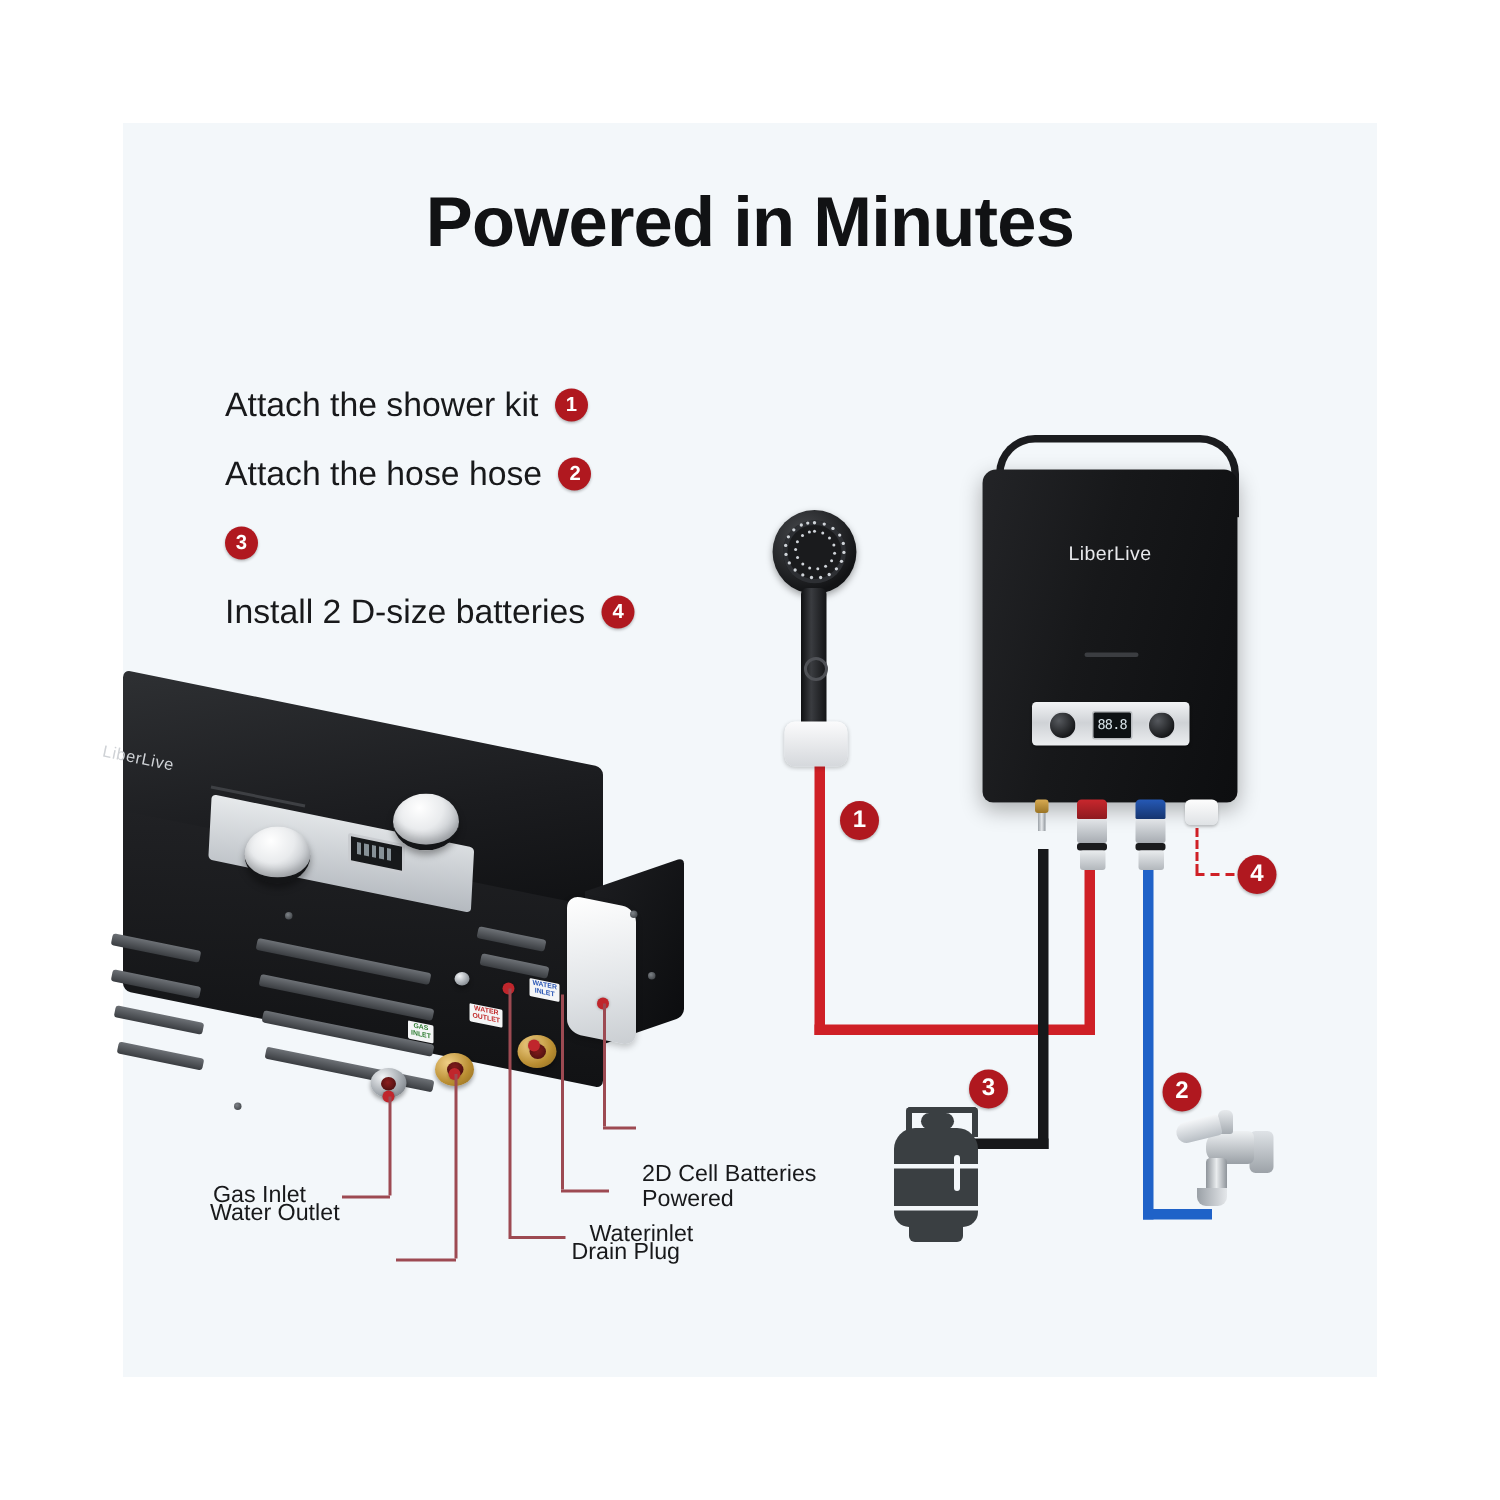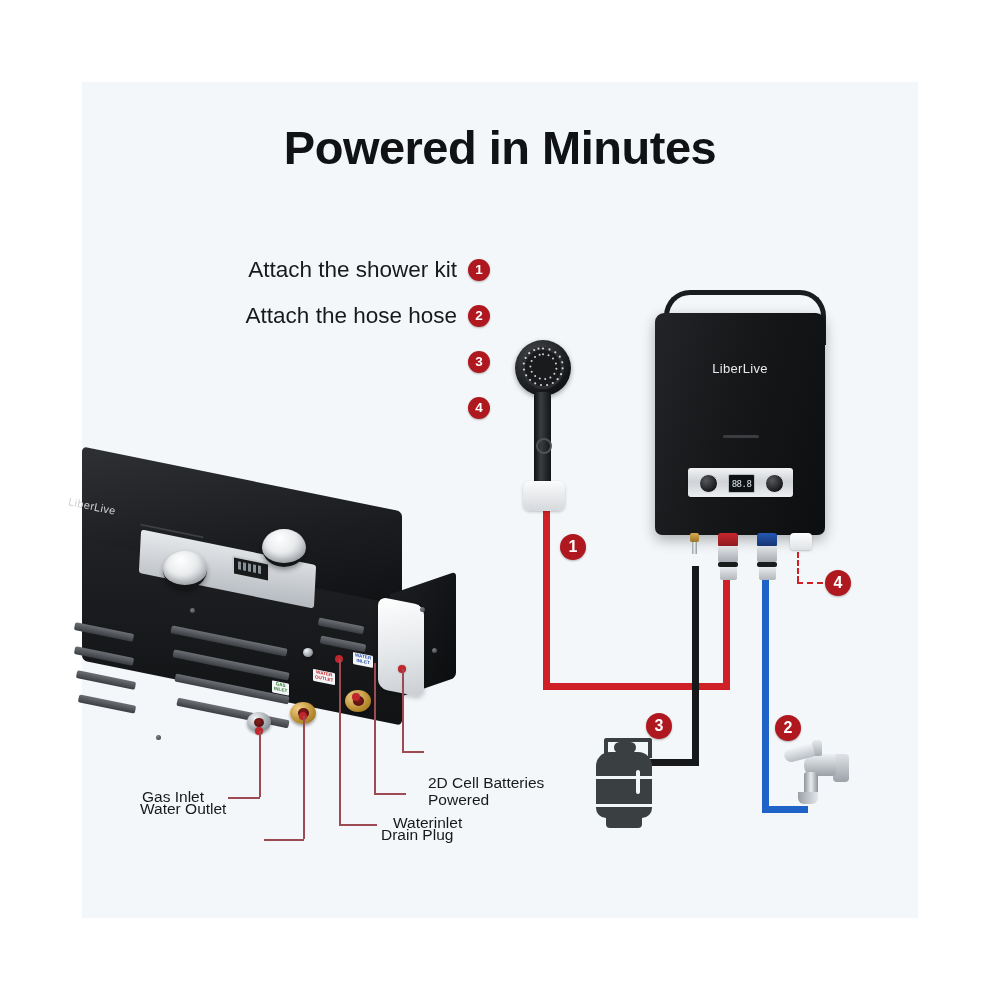--- a/index.html
+++ b/index.html
@@ -19,21 +19,21 @@
   .title{
     position:absolute;left:0;top:120px;width:1000px;
     text-align:center;
     font-size:47px;font-weight:bold;color:#111214;
     letter-spacing:-0.5px;
   }
 
   
   .steps{position:absolute;left:150px;top:250px;width:340px;}
   .step-row{
-    display:flex;align-items:center;justify-content:flex-end;
+    display:flex;align-items:center;
     height:40px;margin-bottom:6px;
   }
   .step-text{
     font-size:22.5px;color:#18191b;white-space:nowrap;
     margin-right:11px;
   }
   .marker{
     width:22px;height:22px;border-radius:50%;
     background:#b0181f;
     color:#ffffff;font-size:13.5px;font-weight:bold;
@@ -331,20 +331,21 @@
       <span class="marker">1</span>
     </div>
     <div class="step-row">
       <span class="step-text">Attach the hose hose</span>
       <span class="marker">2</span>
     </div>
     <div class="step-row">
       <span class="marker">3</span>
     </div>
     <div class="step-row">
+      <span class="step-text">Install 2 D-size batteries</span>
       <span class="marker">4</span>
     </div>
   </div>
 
   <div class="hose" style="left:543px;top:505px;width:7px;height:185px;"></div>
   <div class="hose" style="left:543px;top:683px;width:187px;height:7px;"></div>
   <div class="hose" style="left:723px;top:573px;width:7px;height:117px;"></div>
 
   <div class="hose-blk" style="left:692px;top:566px;width:7px;height:200px;"></div>
   <div class="hose-blk" style="left:645px;top:759px;width:54px;height:7px;"></div>

